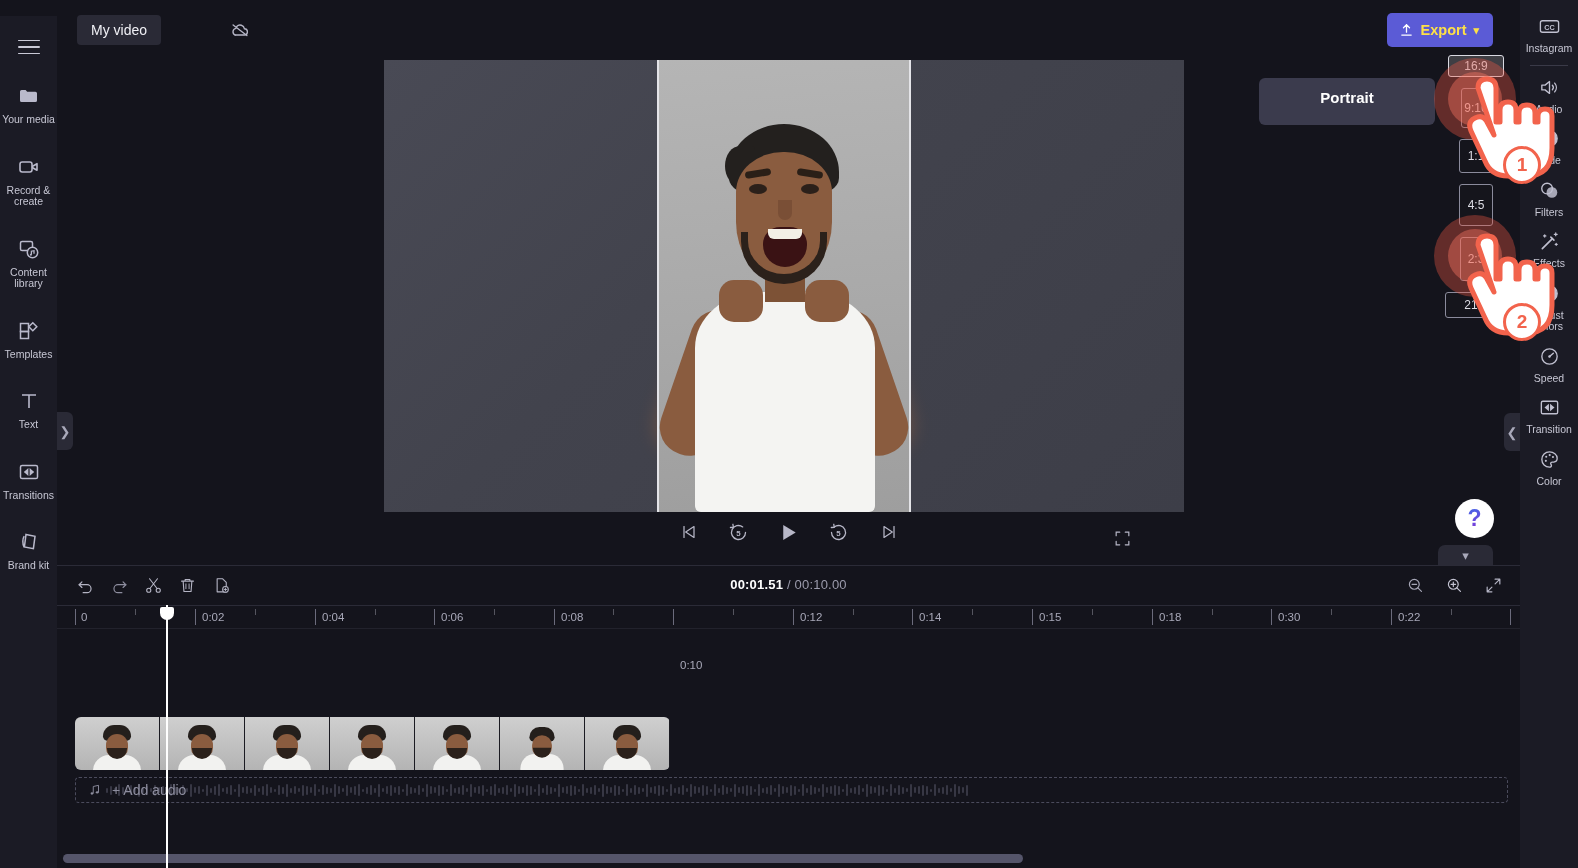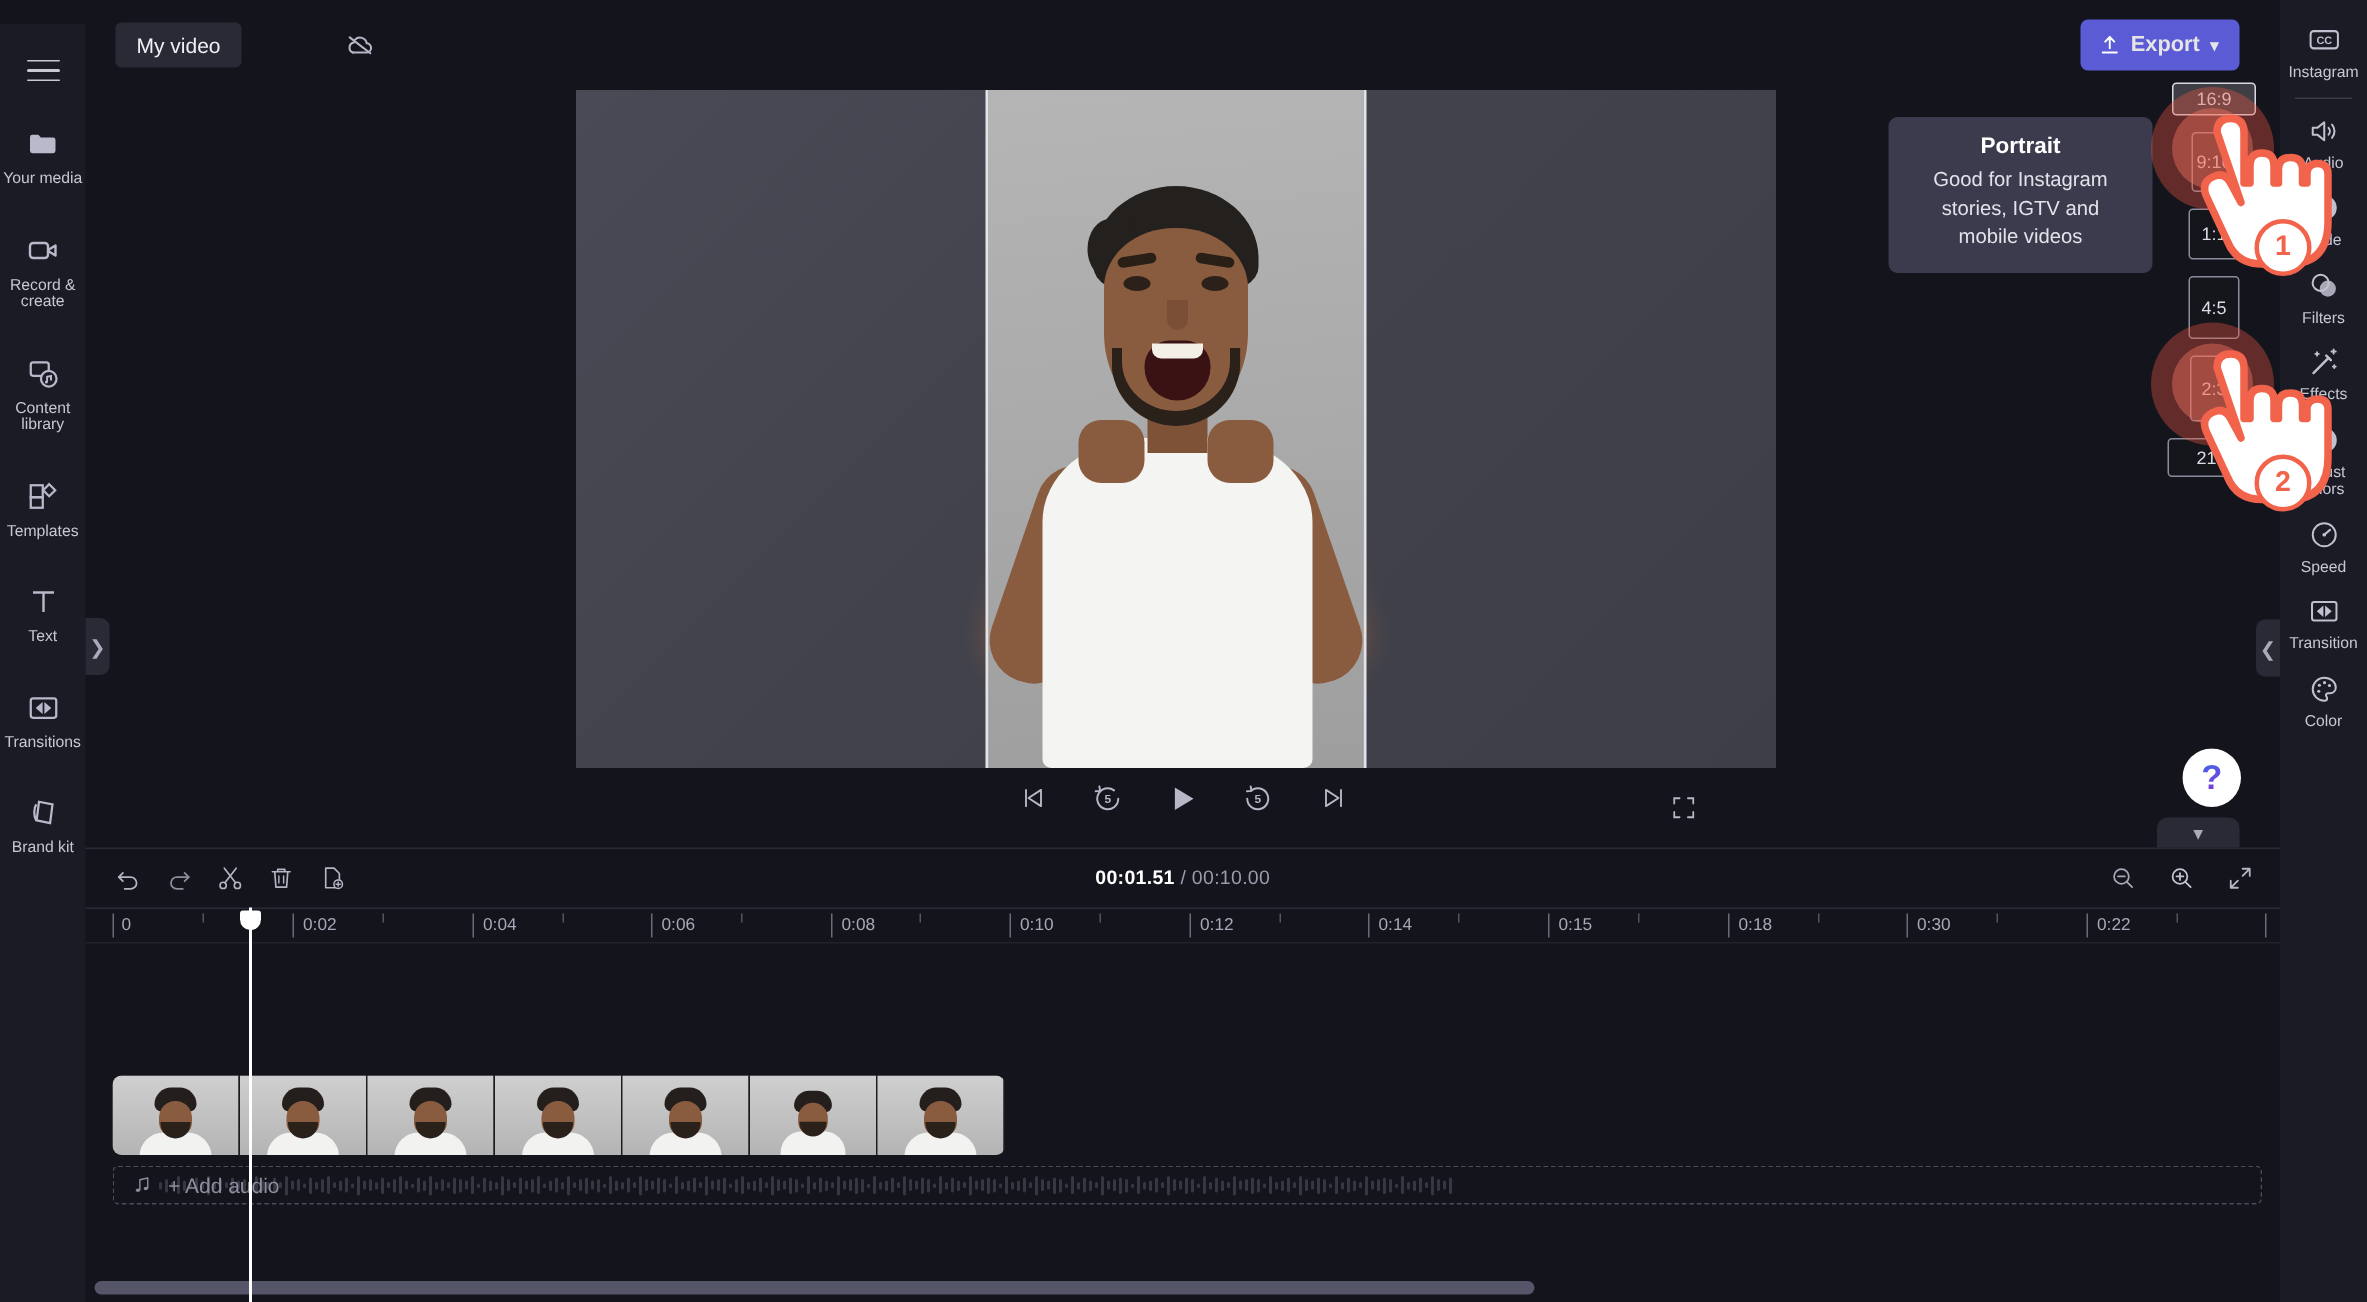--- a/index.html
+++ b/index.html
@@ -46,21 +46,21 @@
   .title-chip {
     position:absolute; left:20px; top:15px; height:30px; padding:0 14px;
     background:#2a2a36; border-radius:4px; display:flex; align-items:center;
     font-size:14px; color:#f0f0f5; cursor:pointer;
   }
   .cloud-btn { position:absolute; left:167px; top:15px; width:32px; height:30px;
     display:flex; align-items:center; justify-content:center; cursor:pointer;}
   .export-btn {
     position:absolute; right:27px; top:13px; height:34px; padding:0 14px 0 12px;
     background:#5b5bd6; border-radius:5px; display:flex; align-items:center; gap:7px;
-    font-size:14.5px; font-weight:bold; color:#e5e5e5; cursor:pointer;
+    font-size:14.5px; font-weight:bold; color:#fde047; cursor:pointer;
   }
 
   
   .preview-wrap { position:absolute; left:57px; top:48px; right:58px; height:512px; }
   .video-frame {
     position:absolute; left:327px; top:12px; width:800px; height:452px;
     background: linear-gradient(135deg,#494a55 0%, #42434d 40%, #3d3e48 100%);
     overflow:hidden;
   }
   .portrait-crop {
@@ -395,21 +395,20 @@
     <div class="ar-chip w1 sel">16:9</div>
     <div class="ar-chip w2">9:16</div>
     <div class="ar-chip w3">1:1</div>
     <div class="ar-chip w4">4:5</div>
     <div class="ar-chip w5">2:3</div>
     <div class="ar-chip w6">21:9</div>
   </div>
 
   <div class="tooltip">
     <div class="tt-title">Portrait</div>
-    <div class="tt-body">Good for Instagram stories, IGTV and mobile videos</div>
   </div>
 
   <div class="cursor-an" style="left:1418px; top:48px; width:160px; height:150px;">
     <div class="halo" style="left:16px; top:10px; width:82px; height:82px;"></div>
     <div class="halo2" style="left:30px; top:24px; width:54px; height:54px;"></div>
     <svg width="160" height="150" viewBox="0 0 160 150" style="position:absolute;left:0;top:0;">
       <g fill="#ffffff" stroke="#f2634c" stroke-width="5" stroke-linejoin="round" stroke-linecap="round">
         <path d="M60 40 q0-9 9-9 t9 9 v34 h4 v-12 q0-8 8-8 t8 8 v12 h3 v-9 q0-8 8-8 t8 8 v9 h3 v-6 q0-7 7-7 t7 7 v32 q0 28-26 28 h-18 q-17 0-23-15 l-14-30 q-4-9 4-13 q8-4 12 4 l7 13z"></path>
       </g>
     </svg>
@@ -616,21 +615,21 @@
       <div class="tick-major" style="left:258px;"></div>
       <div class="tick-lbl" style="left:265px;">0:04</div>
       <div class="tick-minor" style="left:318px;"></div>
       <div class="tick-major" style="left:377px;"></div>
       <div class="tick-lbl" style="left:384px;">0:06</div>
       <div class="tick-minor" style="left:437px;"></div>
       <div class="tick-major" style="left:497px;"></div>
       <div class="tick-lbl" style="left:504px;">0:08</div>
       <div class="tick-minor" style="left:556px;"></div>
       <div class="tick-major" style="left:616px;"></div>
-      <div class="tick-lbl" style="left:623px;">0:10</div>
+      <div class="tick-lbl" style="left:623px;margin-top:48px;">0:10</div>
       <div class="tick-minor" style="left:676px;"></div>
       <div class="tick-major" style="left:736px;"></div>
       <div class="tick-lbl" style="left:743px;">0:12</div>
       <div class="tick-minor" style="left:796px;"></div>
       <div class="tick-major" style="left:855px;"></div>
       <div class="tick-lbl" style="left:862px;">0:14</div>
       <div class="tick-minor" style="left:915px;"></div>
       <div class="tick-major" style="left:975px;"></div>
       <div class="tick-lbl" style="left:982px;">0:15</div>
       <div class="tick-minor" style="left:1035px;"></div>

